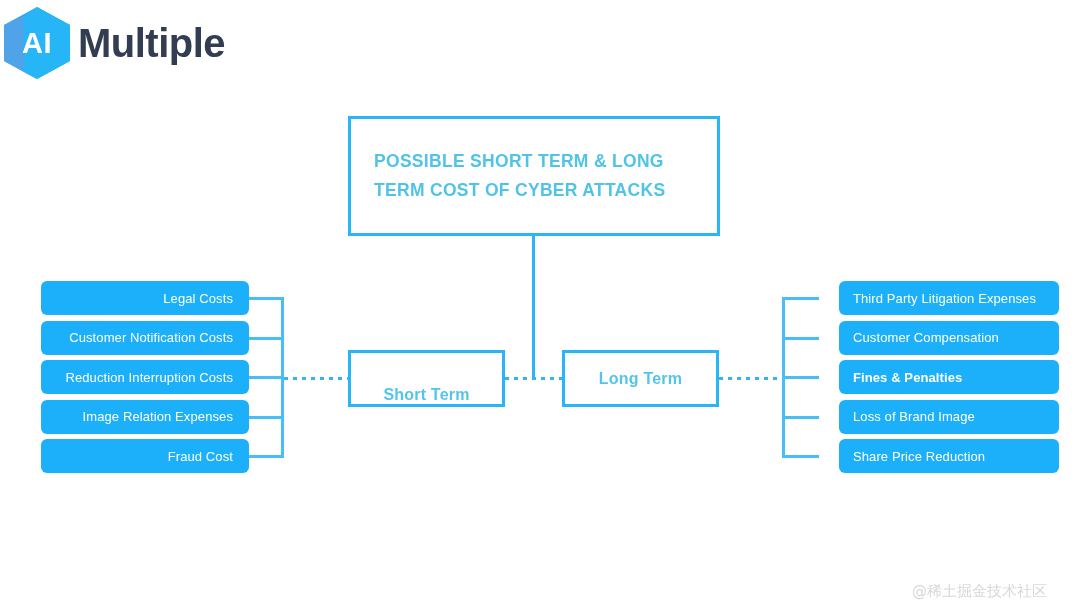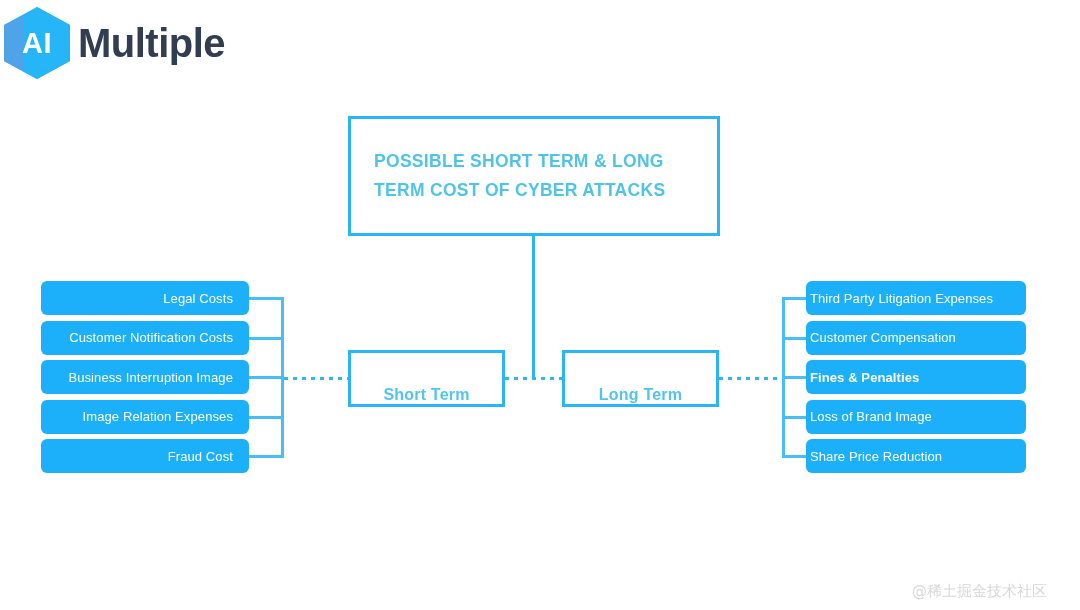--- a/index.html
+++ b/index.html
@@ -49,40 +49,40 @@
   
   .center-box {
     position:absolute; top:350px; height:57px;
     border:3px solid #29B6F6; background:#ffffff;
     display:flex; align-items:center; justify-content:center;
   }
   .center-box .cb-label {
     color:#53C4EC; font-size:16px; font-weight:bold; letter-spacing:0.2px;
   }
   #box-short { left:348px; width:157px;align-items:flex-end; }
-  #box-long  { left:562px; width:157px;align-items:flex-end; }
+  #box-long  { left:562px; width:157px; }
 
   
   .dotted {
     position:absolute; top:377px; height:3px;
     background-image:linear-gradient(to right,#34B4F0 0 4px, transparent 4px 9px);
     background-size:9px 3px; background-repeat:repeat-x;
   }
   #dot-left   { left:284px; width:64px; }
   #dot-middle { left:505px; width:57px; }
   #dot-right  { left:719px; width:63px; }
 
   
   .bar {
     position:absolute; height:34px; background:#1CB0FB;
     display:flex; align-items:center;
     color:#ffffff; font-size:13px; letter-spacing:0.1px;border-radius:6px;
   }
   .bar-left  { left:41px;  width:208px; justify-content:flex-end; padding-right:16px; }
-  .bar-right { left:806px; width:220px; justify-content:flex-start; padding-left:4px; }
+  .bar-right { left:839px; width:220px; justify-content:flex-start; padding-left:14px; }
 
   
   .spine { position:absolute; width:3px; background:#49BDF5; }
   #spine-left  { left:281px; }
   #spine-right { left:782px; }
   .stub { position:absolute; height:3px; background:#49BDF5; }
   .stub-left  { left:249px; width:35px; }
   .stub-right { left:782px; width:37px; }
 
   
@@ -140,21 +140,21 @@
       <div class="stub stub-right" style="top: 297px;"></div>
       <div class="stub stub-right" style="top: 336.5px;"></div>
       <div class="stub stub-right" style="top: 376px;"></div>
       <div class="stub stub-right" style="top: 415.5px;"></div>
       <div class="stub stub-right" style="top: 455px;"></div>
     </div>
 
   <div id="bars-left">
       <div class="bar bar-left" style="top: 281px;">Legal Costs</div>
       <div class="bar bar-left" style="top: 320.5px; text-align: right;">Customer  Notification Costs</div>
-      <div class="bar bar-left" style="top: 360px;">Business Interruption Image</div>
+      <div class="bar bar-left" style="top: 360px;">Reduction Interruption Costs</div>
       <div class="bar bar-left" style="top: 399.5px;">Image Relation Expenses</div>
       <div class="bar bar-left" style="top: 439px;">Fraud Cost</div>
     </div>
   <div id="bars-right">
       <div class="bar bar-right" style="top: 281px;">Third Party Litigation Expenses</div>
       <div class="bar bar-right" style="top: 320.5px;">Customer Compensation</div>
       <div class="bar bar-right" style="top: 360px; font-weight: bold;">Fines &amp; Penalties</div>
       <div class="bar bar-right" style="top: 399.5px;">Loss of Brand Image</div>
       <div class="bar bar-right" style="top: 439px;">Share Price Reduction</div>
     </div>

